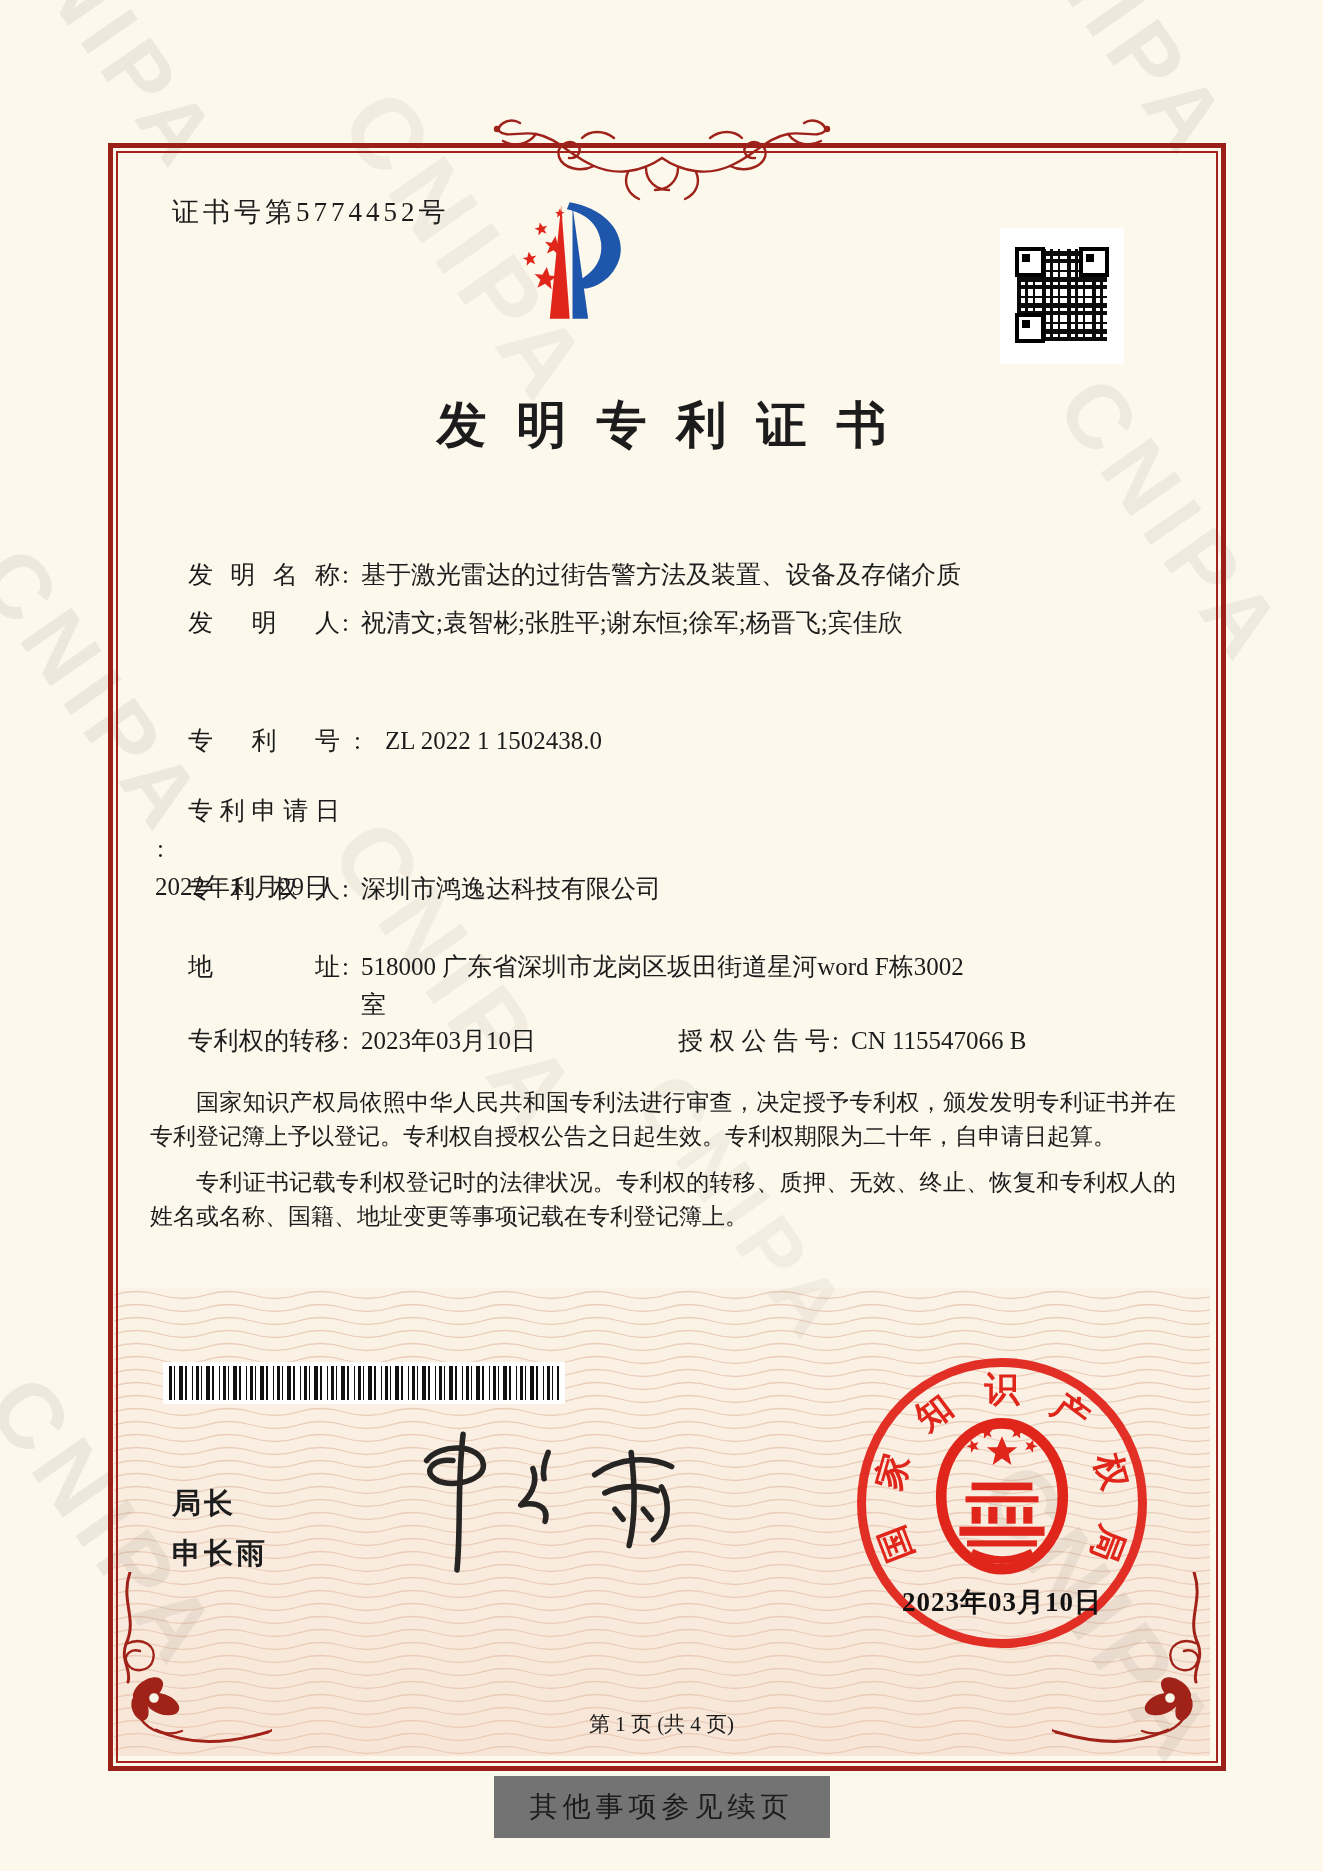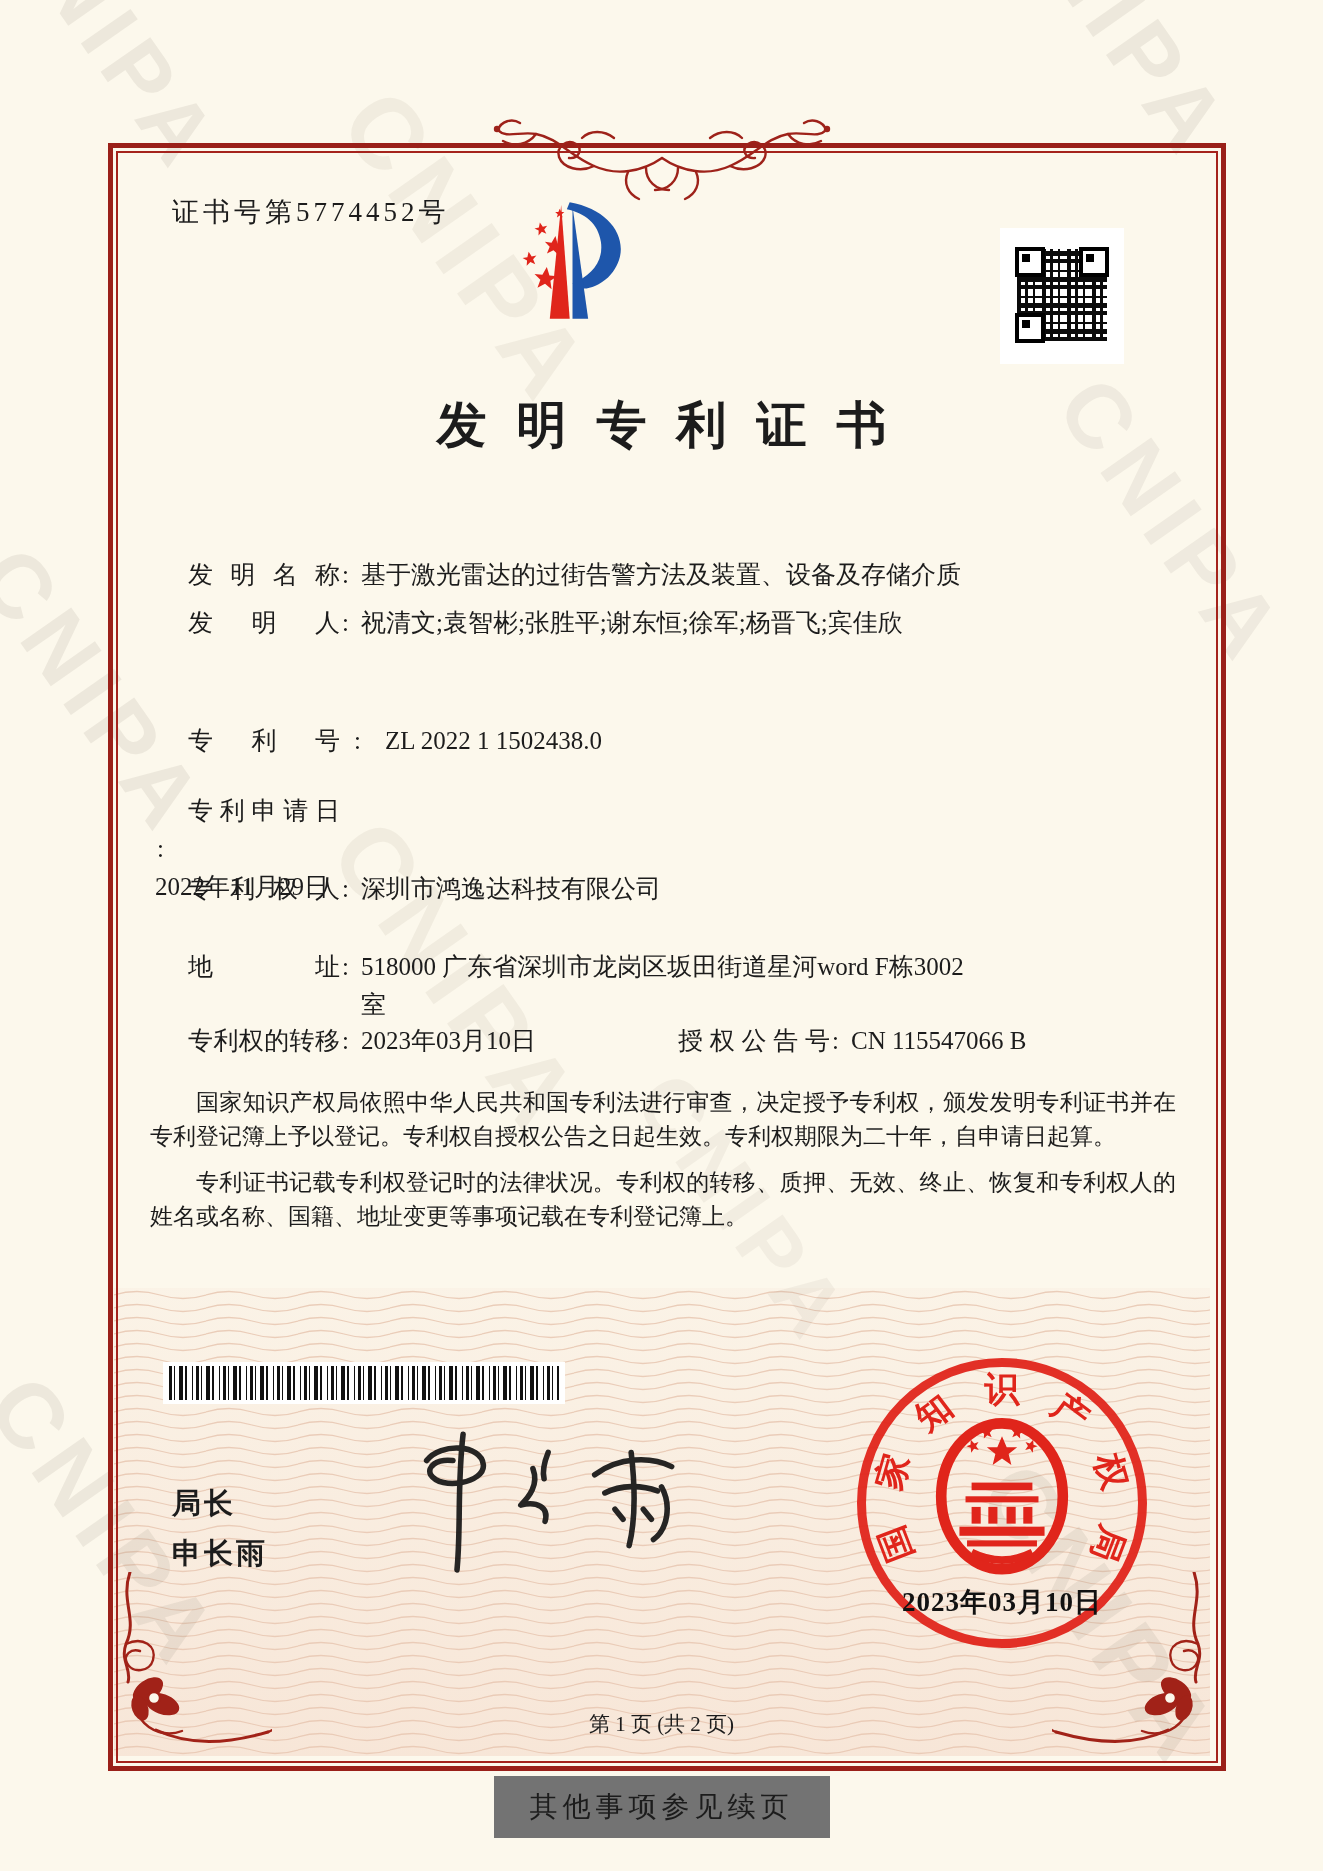--- a/index.html
+++ b/index.html
@@ -260,18 +260,18 @@
         <rect x="53" y="62" width="6" height="11"></rect>
         <rect x="64" y="62" width="6" height="11"></rect>
         <rect x="22" y="75" width="56" height="6"></rect>
         <rect x="27" y="84" width="46" height="4"></rect>
         <path d="M30,92 Q50,102 70,92" fill="none" stroke="#e0251b" stroke-width="5"></path>
       </g>
     </svg>
     <div class="seal-date">2023年03月10日</div>
   </div>
 
-  <div class="page-num">第 1 页 (共 2 页)</div>
+  <div class="page-num">第 1 页 (共 4 页)</div>
   <div class="cont-box">
     <span class="cont-text">其他事项参见续页</span>
   </div>
 
 </div>
 
 </body></html>

